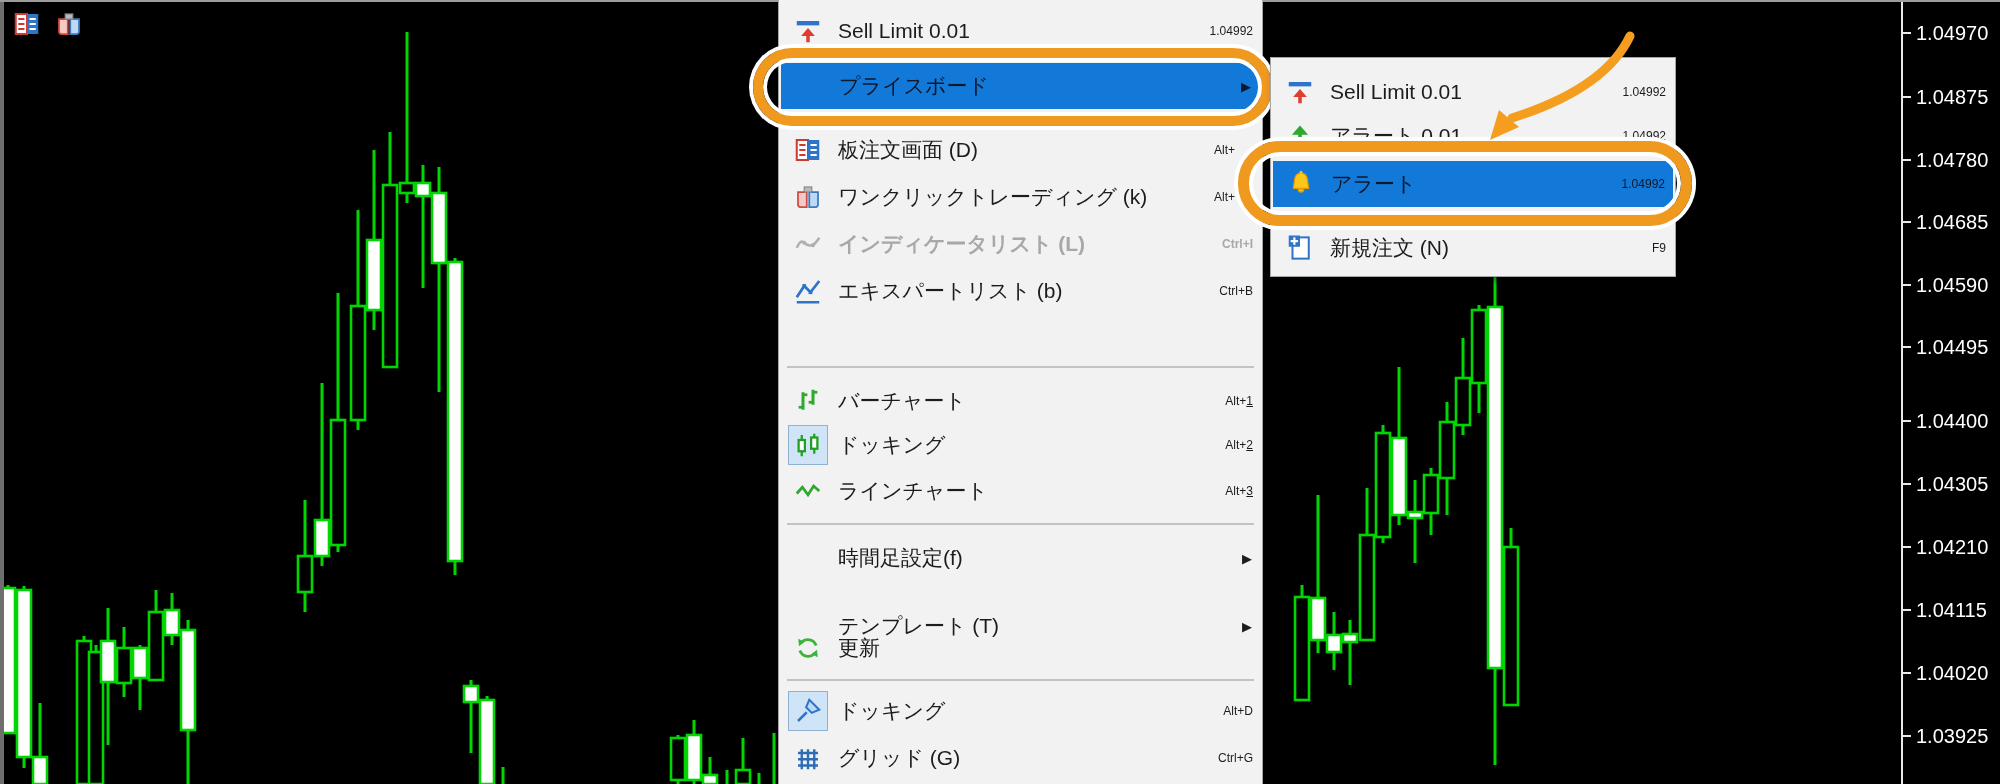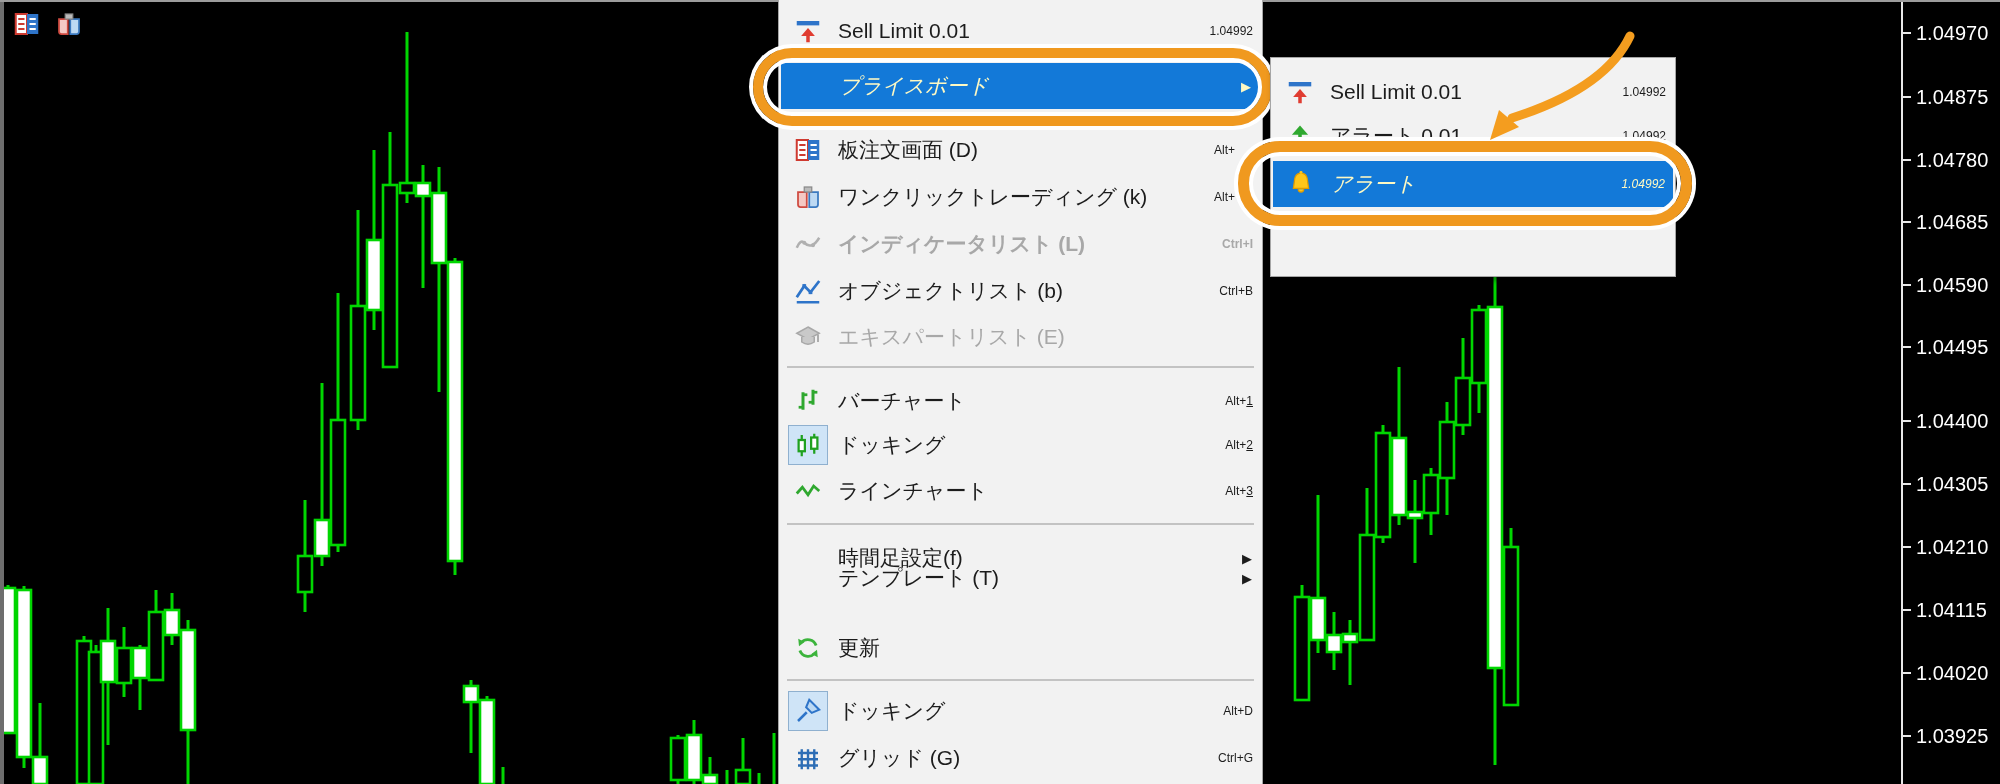--- a/index.html
+++ b/index.html
@@ -9,21 +9,21 @@
   .winborder{position:absolute;z-index:1;}
   #border-left{left:0;top:0;width:4px;height:784px;background:#6e6e6e;}
   #border-top{left:0;top:0;width:2000px;height:2px;background:#9c9c9c;}
   .tlicon{position:absolute;top:9px;z-index:2;width:30px;height:30px;}
   
   .menu{position:absolute;background:#f2f2f2;border:1px solid #a6a6a6;box-sizing:border-box;z-index:3;}
   #context-menu{left:778px;top:-2px;width:485px;height:788px;border-top:none;border-bottom:none;}
   #submenu{left:1270px;top:57px;width:406px;height:220px;z-index:5;box-shadow:3px 3px 6px rgba(0,0,0,.45);}
   .mrow{position:absolute;left:1px;right:1px;height:46px;color:#1c1c1c;font-size:21px;}
   .mrow.dis{color:#a8a8a8;}
-  .mrow.hl{left:2px;right:2px;background:#1379d8;color:#fef9c3;font-style:italic;}
+  .mrow.hl{left:2px;right:2px;background:#1379d8;color:#0f172a;}
   .micon{position:absolute;left:13px;top:50%;transform:translateY(-50%);width:30px;height:30px;line-height:0;}
   .pressbox{position:absolute;left:8px;top:50%;transform:translateY(-50%);width:40px;height:40px;
             background:#cfe4f7;border:1px solid #8fb0cf;box-sizing:border-box;}
   .mlabel{position:absolute;left:58px;top:50%;transform:translateY(-50%);white-space:nowrap;}
   .mright{position:absolute;right:8px;top:50%;transform:translateY(-50%);font-size:12px;white-space:nowrap;}
   .mright.trunc{right:26px;}
   .marrow{position:absolute;right:9px;top:50%;transform:translateY(-50%);font-size:13px;}
   .msep{position:absolute;left:8px;right:8px;height:0;border-top:2px solid #c3c3c3;}
   
   .ring{position:absolute;box-sizing:border-box;border:10px solid #f0991f;
@@ -217,30 +217,22 @@
         <span class="mlabel">インディケータリスト (L)</span>
         <span class="mright">Ctrl+I</span>
       </div>
       <div class="mrow" style="top: 270px; height: 46px;">
         <span class="micon"><svg viewBox="0 0 24 24" width="30" height="30">
             <polyline points="3,17 9,8 14,13 21,4" fill="none" stroke="#2e74c9" stroke-width="2.2"></polyline>
             <rect x="7.5" y="6.5" width="3" height="3" fill="#2e74c9"></rect>
             <rect x="12.5" y="11.5" width="3" height="3" fill="#2e74c9"></rect>
             <line x1="3" y1="21" x2="21" y2="21" stroke="#2e74c9" stroke-width="2"></line>
           </svg></span>
-        <span class="mlabel">オブジェクトリスト (b)</span>
+        <span class="mlabel">エキスパートリスト (b)</span>
         <span class="mright">Ctrl+B</span>
-      </div>
-      <div class="mrow dis" style="top: 316px; height: 46px;">
-        <span class="micon"><svg viewBox="0 0 24 24" width="30" height="30">
-            <polygon points="12,4 21,9 12,14 3,9" fill="#c9c9c9" stroke="#a8a8a8" stroke-width="1.2"></polygon>
-            <path d="M7 12 v4 q5 3.5 10 0 v-4" fill="#c9c9c9" stroke="#a8a8a8" stroke-width="1.2"></path>
-            <line x1="20" y1="10" x2="20" y2="16" stroke="#a8a8a8" stroke-width="1.5"></line>
-          </svg></span>
-        <span class="mlabel">エキスパートリスト (E)</span>
       </div>
       <div class="mrow" style="top: 380px; height: 46px;">
         <span class="micon"><svg viewBox="0 0 24 24" width="30" height="30">
             <line x1="8" y1="5" x2="8" y2="19" stroke="#2fa82f" stroke-width="2.4"></line>
             <line x1="4.5" y1="17" x2="8" y2="17" stroke="#2fa82f" stroke-width="2.2"></line>
             <line x1="8" y1="7" x2="11.5" y2="7" stroke="#2fa82f" stroke-width="2.2"></line>
             <line x1="16" y1="3" x2="16" y2="15" stroke="#2fa82f" stroke-width="2.4"></line>
             <line x1="12.5" y1="13" x2="16" y2="13" stroke="#2fa82f" stroke-width="2.2"></line>
             <line x1="16" y1="5" x2="19.5" y2="5" stroke="#2fa82f" stroke-width="2.2"></line>
           </svg></span>
@@ -264,21 +256,21 @@
         <span class="micon"><svg viewBox="0 0 24 24" width="30" height="30">
             <polyline points="3,14 7.5,9 12,15 16.5,8 21,12" fill="none" stroke="#2fa82f" stroke-width="2.2"></polyline>
           </svg></span>
         <span class="mlabel">ラインチャート</span>
         <span class="mright">Alt+<u>3</u></span>
       </div>
       <div class="mrow" style="top: 537px; height: 46px;">
         <span class="mlabel">時間足設定(f)</span>
         <span class="marrow">▶</span>
       </div>
-      <div class="mrow" style="top: 557px; height: 46px;">
+      <div class="mrow" style="top: 605px; height: 46px;">
         <span class="mlabel">テンプレート (T)</span>
         <span class="marrow">▶</span>
       </div>
       <div class="mrow" style="top: 627px; height: 46px;">
         <span class="micon"><svg viewBox="0 0 24 24" width="30" height="30">
             <path d="M18.5 10 A7 7 0 0 0 6.8 7.5" fill="none" stroke="#3cb43c" stroke-width="2.3"></path>
             <polygon points="4.2,4.6 9.2,7.2 4.8,10.6" fill="#3cb43c"></polygon>
             <path d="M5.5 14 A7 7 0 0 0 17.2 16.5" fill="none" stroke="#3cb43c" stroke-width="2.3"></path>
             <polygon points="19.8,19.4 14.8,16.8 19.2,13.4" fill="#3cb43c"></polygon>
           </svg></span>
@@ -326,20 +318,30 @@
       </div>
       <div class="mrow hl" style="top: 103px; height: 46px;">
         <span class="micon"><svg viewBox="0 0 24 24" width="30" height="30">
             <path d="M12 3.2 c-3.6 0 -5 2.8 -5.2 6 l-.9 6.3 h12.2 l-.9 -6.3 c-.2 -3.2 -1.6 -6 -5.2 -6 z" fill="#ffc61a" stroke="#e09c00" stroke-width="1"></path>
             <rect x="10.8" y="1.6" width="2.4" height="2.2" rx="1" fill="#ffc61a"></rect>
             <path d="M9.8 16.2 a2.2 2.2 0 0 0 4.4 0" fill="#ffc61a" stroke="#e09c00" stroke-width="1"></path>
           </svg></span>
         <span class="mlabel">アラート</span>
         <span class="mright">1.04992</span>
       </div>
+      <div class="mrow" style="top: 167px; height: 46px;">
+        <span class="micon"><svg viewBox="0 0 24 24" width="30" height="30">
+            <rect x="6" y="3.5" width="13" height="17" fill="#fff" stroke="#2e74c9" stroke-width="1.6"></rect>
+            <rect x="3" y="2" width="9" height="9" fill="#2e74c9"></rect>
+            <line x1="7.5" y1="3.5" x2="7.5" y2="9.5" stroke="#fff" stroke-width="1.7"></line>
+            <line x1="4.5" y1="6.5" x2="10.5" y2="6.5" stroke="#fff" stroke-width="1.7"></line>
+          </svg></span>
+        <span class="mlabel">新規注文 (N)</span>
+        <span class="mright">F9</span>
+      </div>
     </div>
   <div id="ring-alert" class="ring"></div>
 
   <svg id="arrow-svg" width="2000" height="784">
     <path d="M1630 36 C 1613 72, 1572 99, 1512 118" stroke="#f49d1f" stroke-width="9" fill="none" stroke-linecap="round"></path>
     <polygon points="1490,140 1519,127 1499,110" fill="#f49d1f"></polygon>
   </svg>
 </div>
 
 </body></html>

